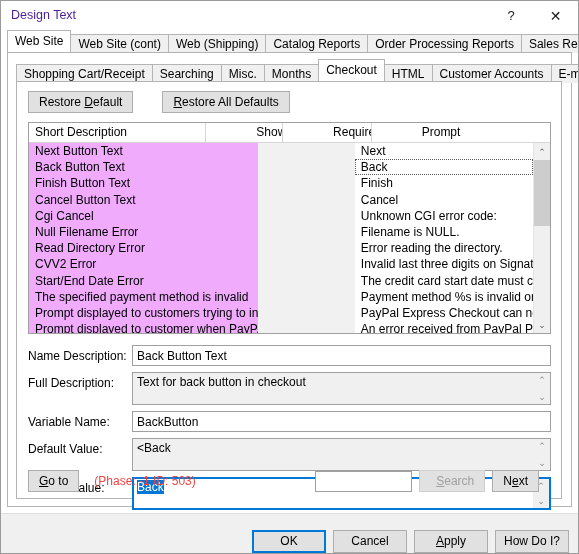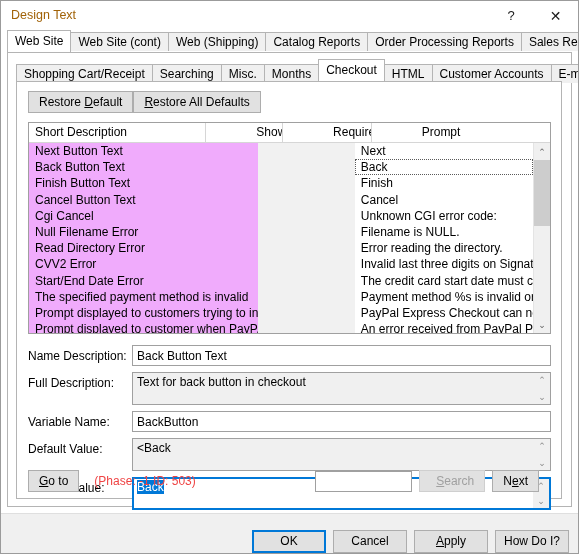--- a/index.html
+++ b/index.html
@@ -31,21 +31,21 @@
   .titlebar {
     position: relative;
     height: 29px;
     background: #ffffff;
     display: flex;
     align-items: center;
   }
   .title-text {
     padding-left: 10px;
     font-size: 12.5px;
-    color: #a16207;
+    color: #4c1d95;
     line-height: 29px;
   }
   .title-buttons {
     position: absolute;
     right: 0;
     top: 0;
     height: 29px;
     display: flex;
   }
   .title-btn {
@@ -59,21 +59,21 @@
     cursor: default;
   }
   .title-btn.close { width: 45px; font-size: 14px; }
 
   
   .outer-tabs {
     position: relative;
     margin: 0 0 0 6px;
     height: 22px;
     display: flex;
-    align-items: flex-start;
+    align-items: center;
     font-size: 12px;
   }
   .tab {
     height: 19px;
     line-height: 19px;
     padding: 0 7px;
     background: #f0f0f0;
     border: 1px solid #b4b4b4;
     border-bottom: none;
     margin-right: -1px;
@@ -117,20 +117,21 @@
     border: 1px solid #b4b4b4;
     background: #ffffff;
     height: 418px;
     box-sizing: border-box;
   }
 
   
   .restore-row {
     padding: 9px 0 0 11px;
     display: flex;
+    gap: 29px;
   }
   .btn {
     background: #e1e1e1;
     border: 1px solid #adadad;
     font-family: "Liberation Sans", sans-serif;
     font-size: 12px;
     color: #000;
     padding: 0 10px;
     height: 22px;
     line-height: 20px;

